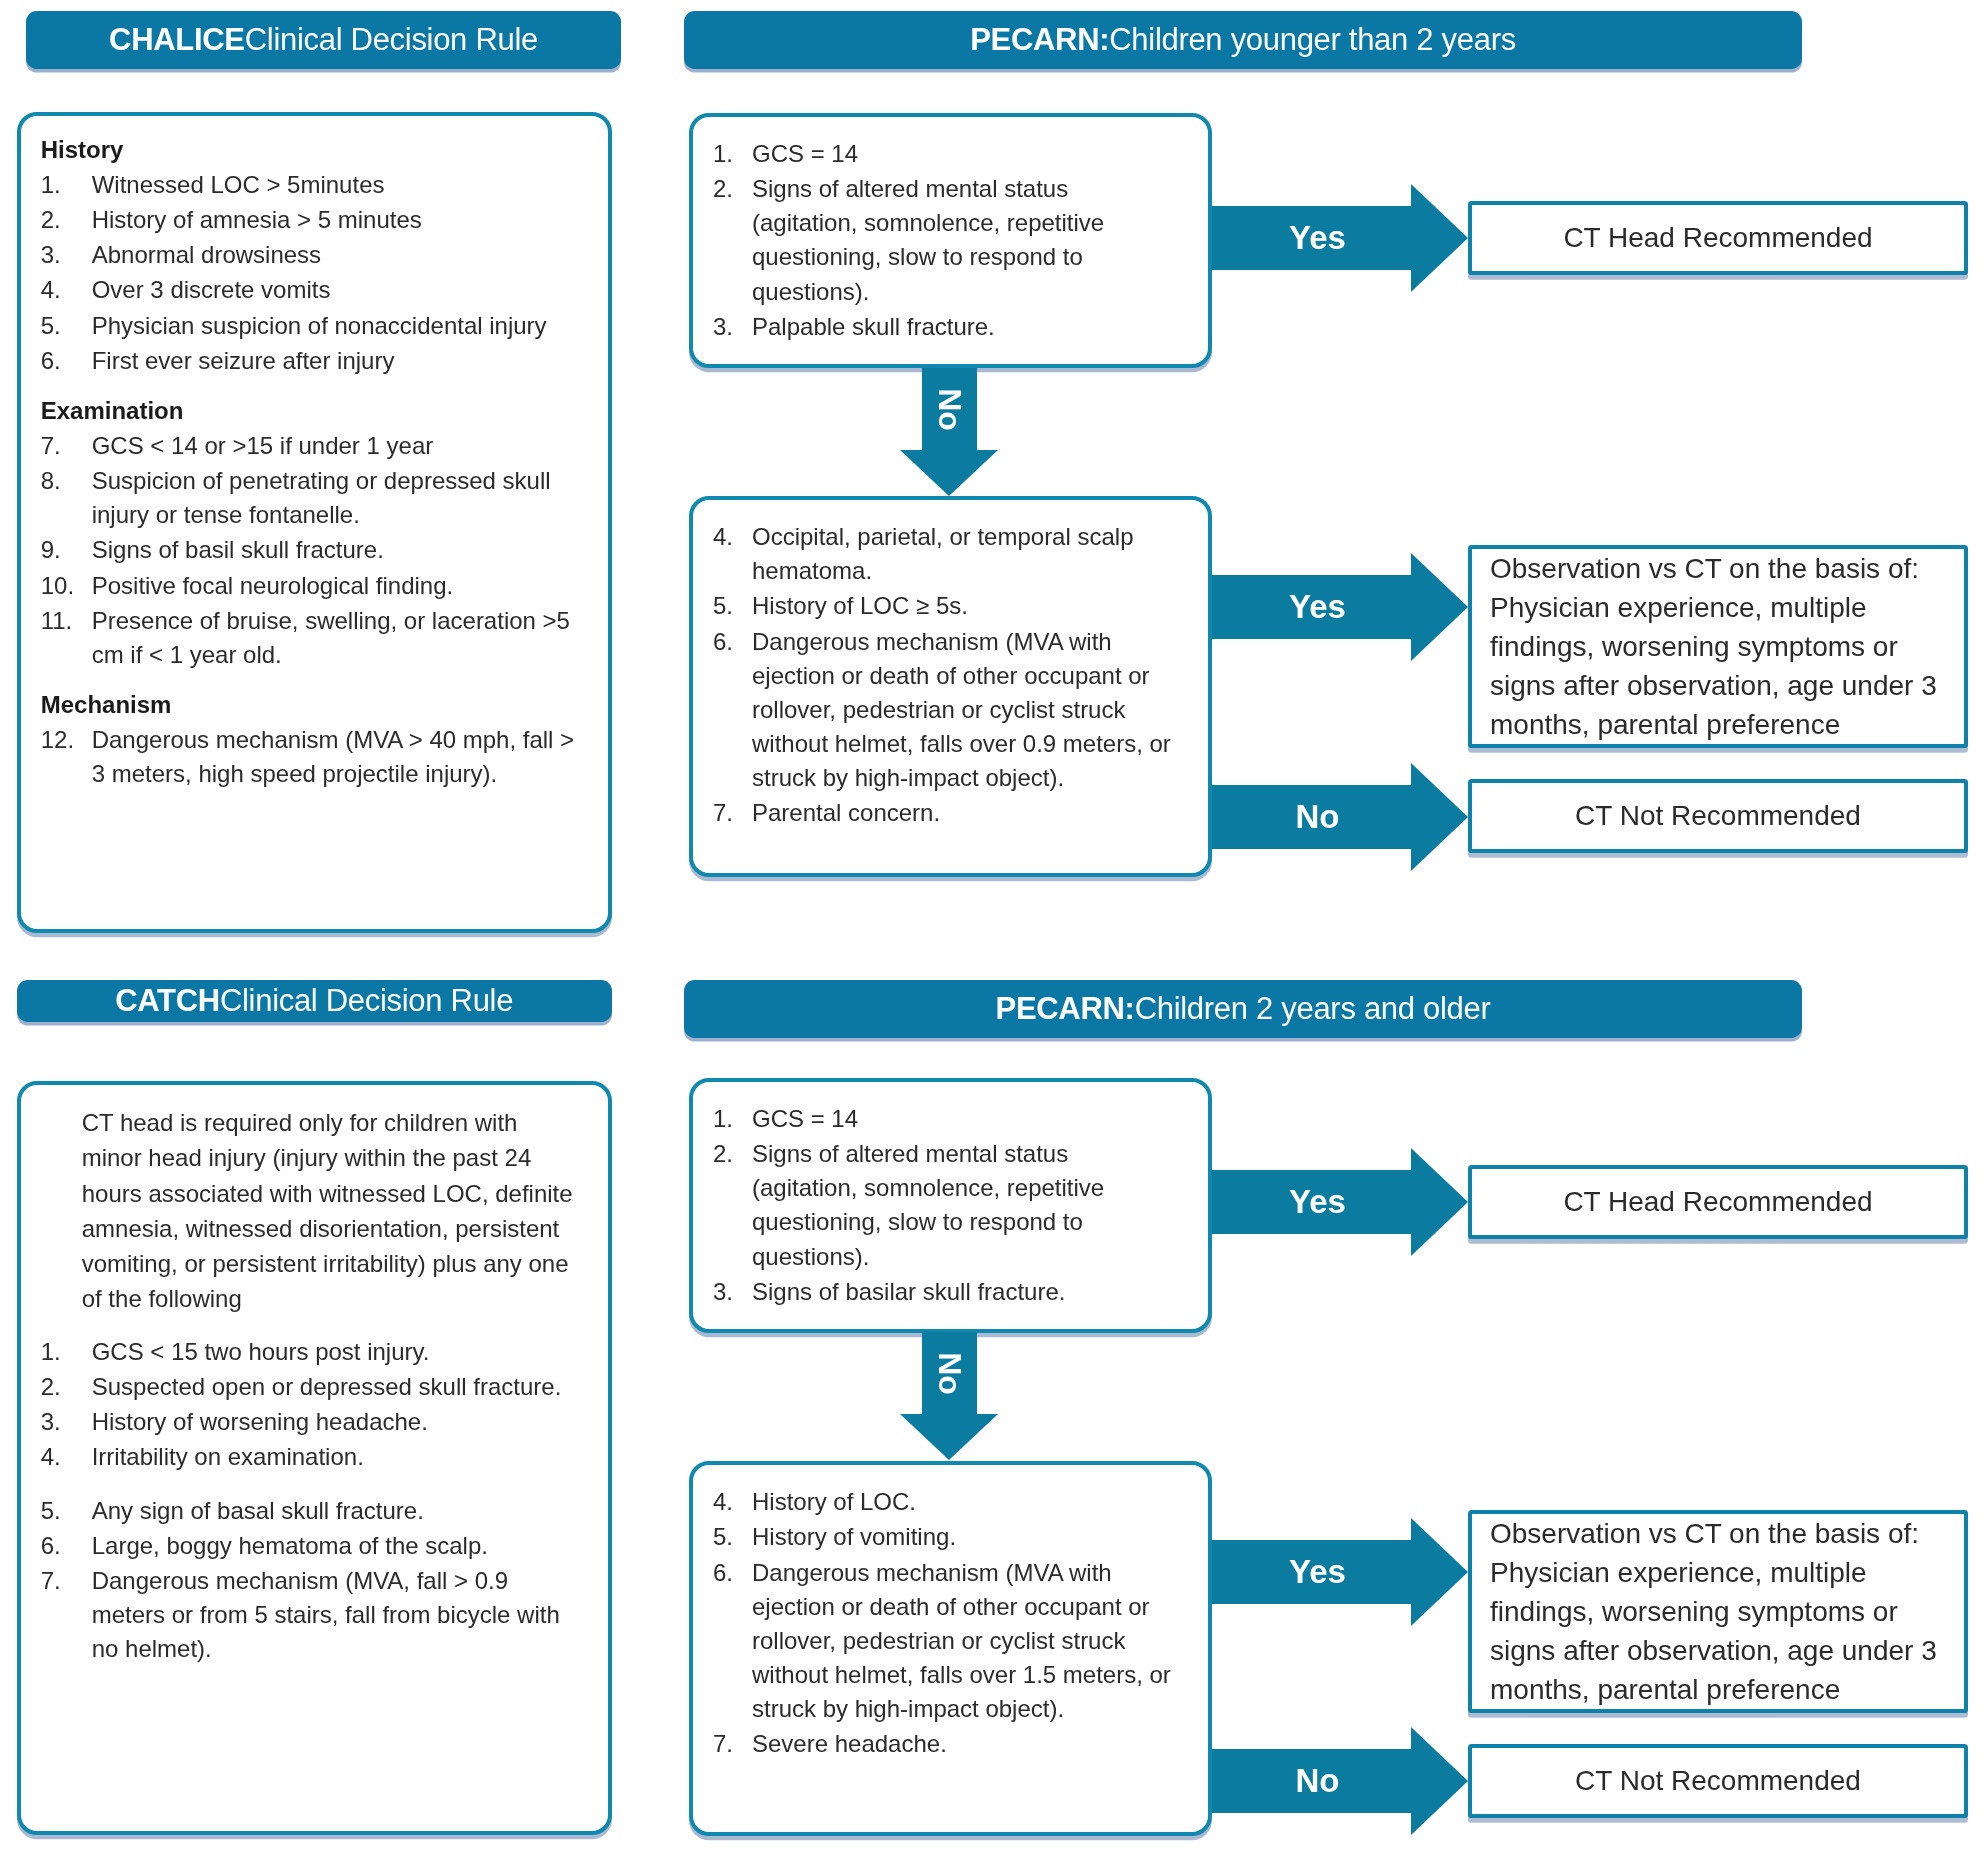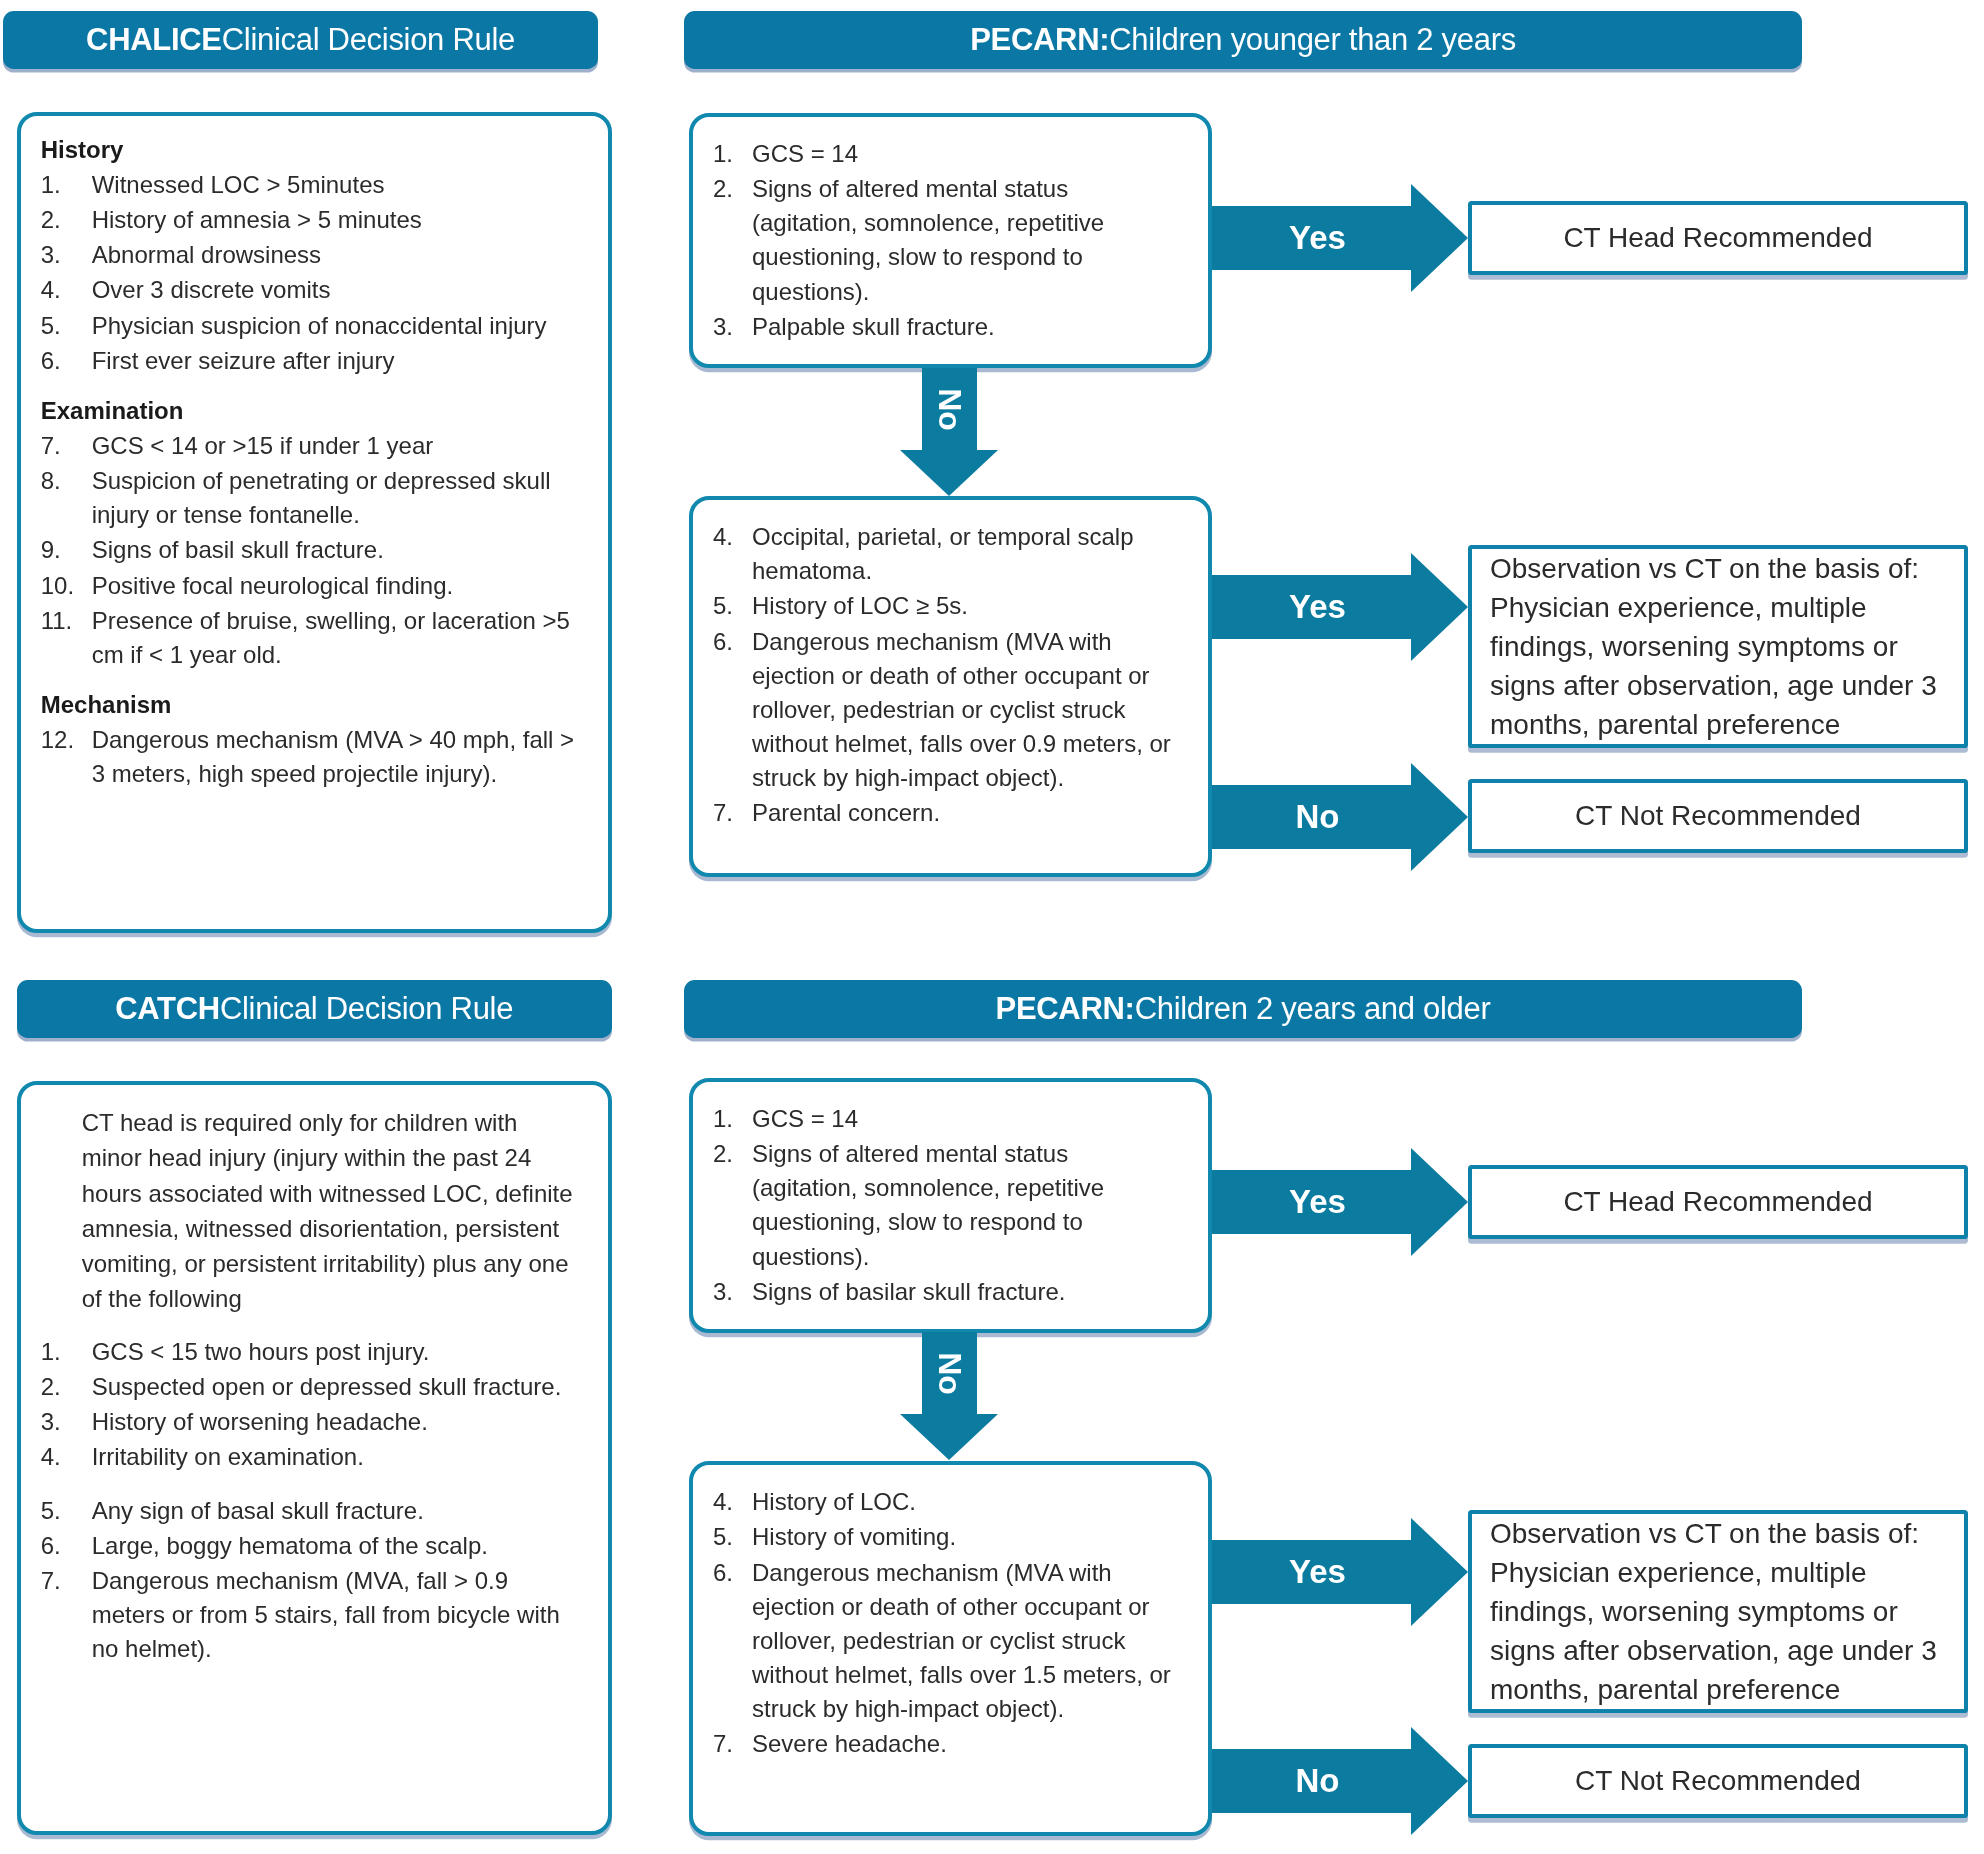--- a/index.html
+++ b/index.html
@@ -147,21 +147,21 @@
     border-left: 49px solid transparent;
     border-right: 49px solid transparent;
     border-top: 46px solid #0B7BA0;
   }
 </style>
 </head>
 <body>
 
 <div class="page">
 
-  <div class="hdr" style="left:3px; top:10.7px; width:595px; height:58px;">
+  <div class="hdr" style="left:26px; top:10.7px; width:595px; height:58px;">
     <span>CHALICE</span>
       <span class="thin"> Clinical Decision Rule</span>
   </div>
 
   <div class="panel col-left" style="left:16.7px; top:112px; width:595px; height:821px;">
     <div class="inner">
 
       <div class="sect-title">History</div>
       <div class="li">
           <span class="num">1.</span>
@@ -216,21 +216,21 @@
 
       <div class="sect-title">Mechanism</div>
       <div class="li">
           <span class="num">12.</span>
           <span class="body">Dangerous mechanism (MVA &gt; 40 mph, fall &gt; 3 meters, high speed projectile injury).</span>
         </div>
 
     </div>
   </div>
 
-  <div class="hdr" style="left:16.7px; top:980px; width:595px; height:58px;">
+  <div class="hdr" style="left:16.7px; top:980px; width:595px; height:42px;">
     <span>CATCH</span>
       <span class="thin"> Clinical Decision Rule</span>
   </div>
 
   <div class="panel col-left" style="left:16.7px; top:1081px; width:595px; height:754px;">
     <div class="inner">
 
       <div class="para">CT head is required only for children with minor head injury (injury within the past 24 hours associated with witnessed LOC, definite amnesia, witnessed disorientation, persistent vomiting, or persistent irritability) plus any one of the following</div>
 
       <div class="spacer"></div>

